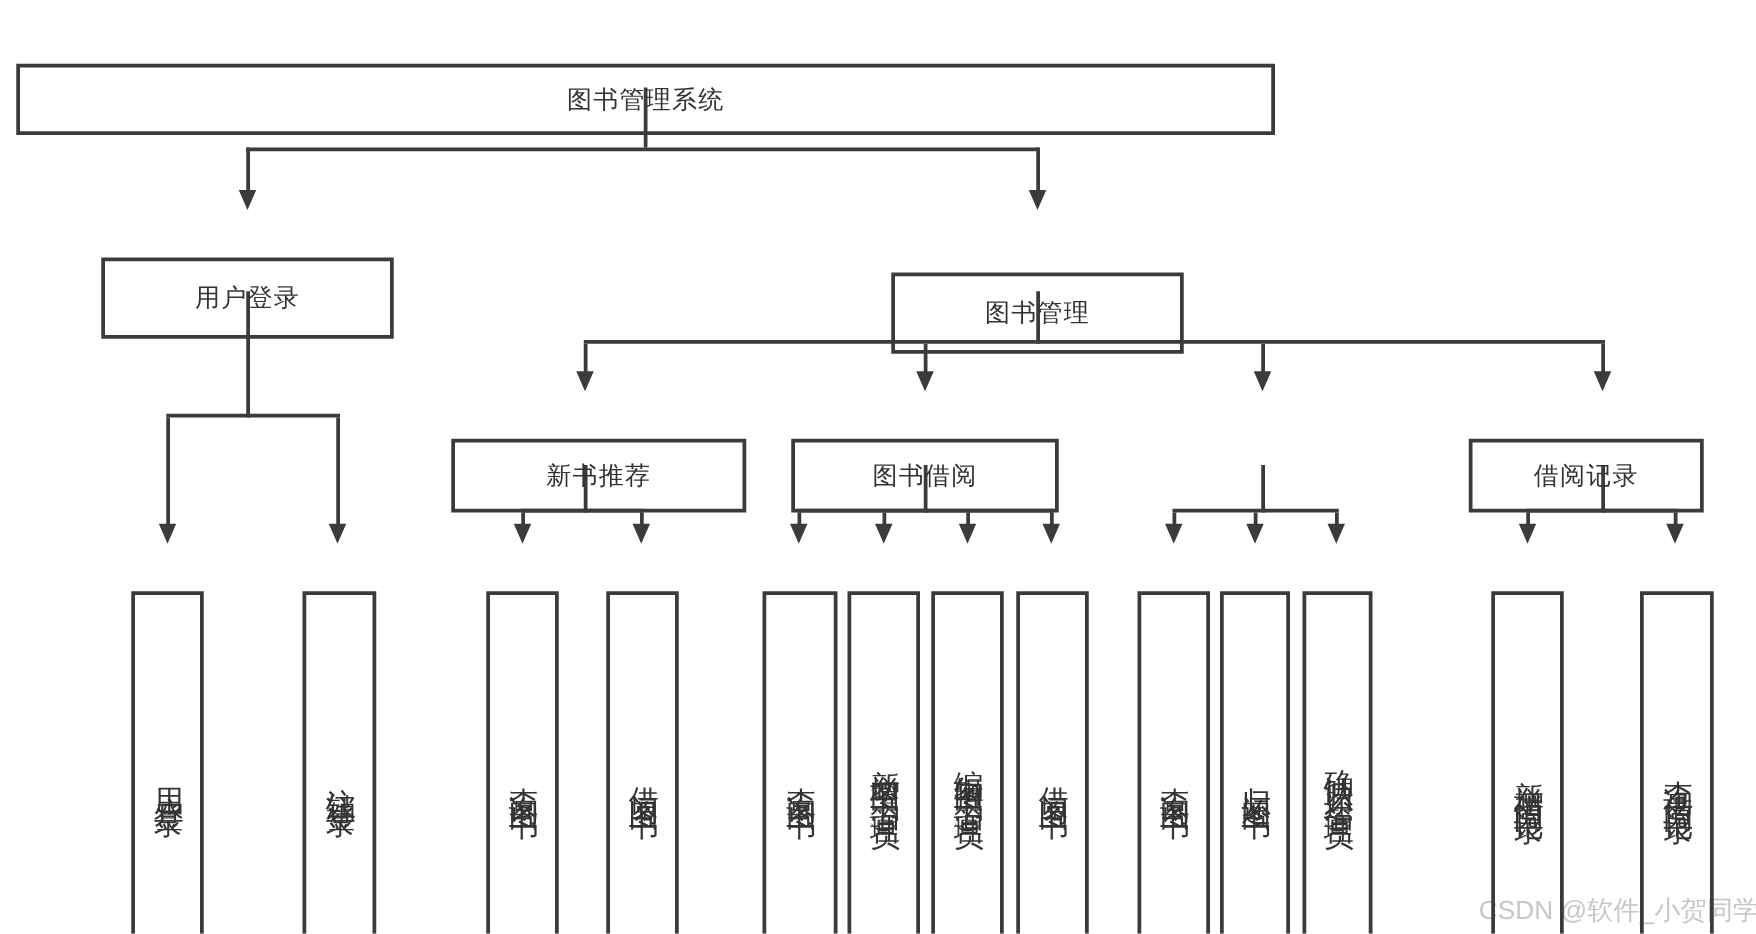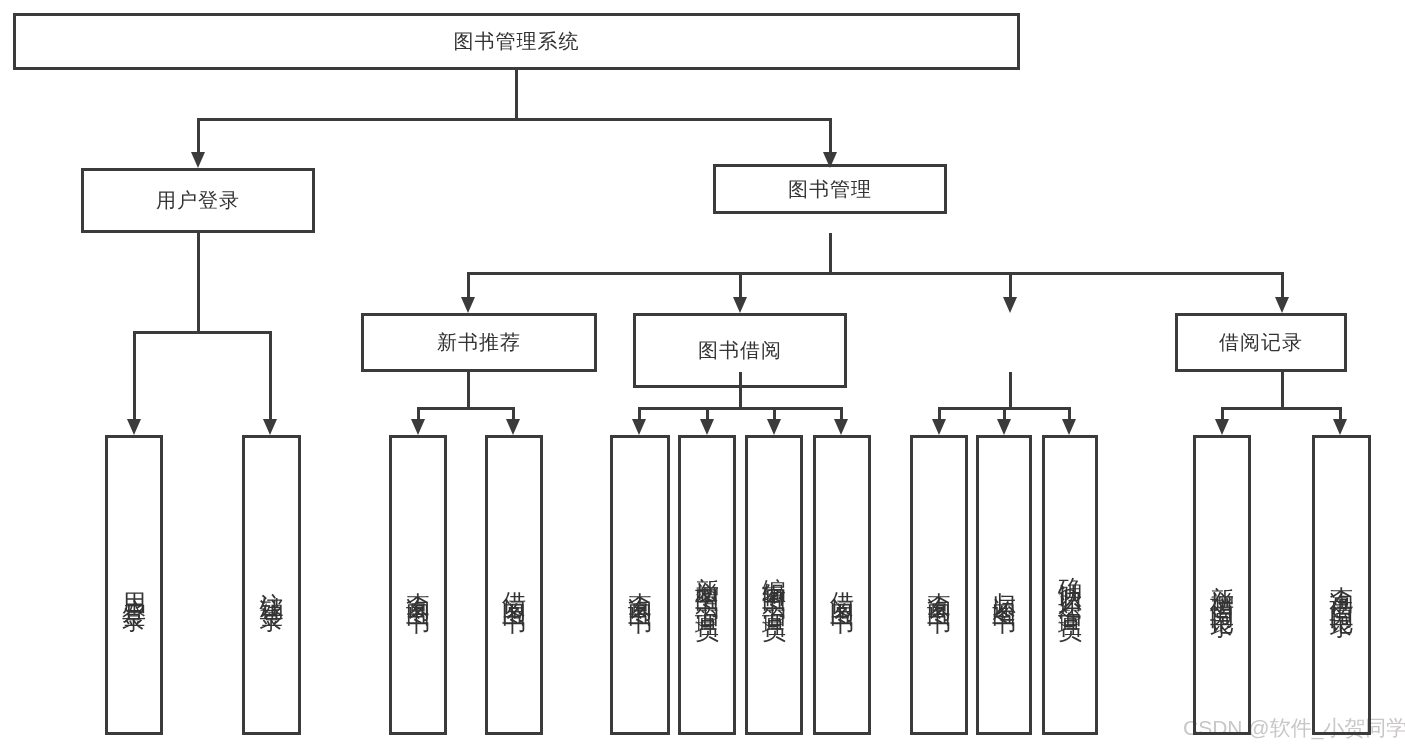--- a/index.html
+++ b/index.html
@@ -14,20 +14,21 @@
   .node {
     position: absolute;
     box-sizing: border-box;
     border: 3px solid #3b3b3b;
     background: transparent;
     display: flex;
     align-items: center;
     justify-content: center;
     color: #333333;
     z-index: 2;
+    margin-top: 38px;
   }
   .h-node { font-size: 20px; letter-spacing: 1px; }
   .v-node {
     writing-mode: vertical-rl;
     font-size: 24px;
     letter-spacing: 6px;
     line-height: 1;
   }
   .vl { position: absolute; width: 3px; background: #3b3b3b; z-index: 1; }
   .hl { position: absolute; height: 3px; background: #3b3b3b; z-index: 1; }
@@ -116,34 +117,34 @@
   <div class="watermark">CSDN @软件_小贺同学</div>
 
   <div class="node h-node" style="left:13px;top:13px;width:1007px;height:57px">
     <span>图书管理系统</span>
   </div>
 
   <div class="node h-node" style="left:81px;top:168px;width:234px;height:65px">
     <span>用户登录</span>
   </div>
 
-  <div class="node h-node" style="left:713px;top:164px;width:234px;height:50px">
+  <div class="node h-node" style="left:713px;top:180px;width:234px;height:65px">
     <span>图书管理</span>
   </div>
 
   <div class="node h-node" style="left:361px;top:313px;width:236px;height:59px">
     <span>新书推荐</span>
   </div>
 
-  <div class="node h-node" style="left:633px;top:313px;width:214px;height:75px">
+  <div class="node h-node" style="left:633px;top:313px;width:214px;height:59px">
     <span>图书借阅</span>
   </div>
 
 
-  <div class="node h-node" style="left:1175px;top:313px;width:172px;height:59px">
+  <div class="node h-node" style="left:1175px;top:313px;width:188px;height:59px">
     <span>借阅记录</span>
   </div>
 
   <div class="node v-node" style="left:105px;top:435px;width:58px;height:300px">
     <span>用户登录</span>
   </div>
   <div class="node v-node" style="left:242px;top:435px;width:59px;height:300px">
     <span>注销登录</span>
   </div>
 

